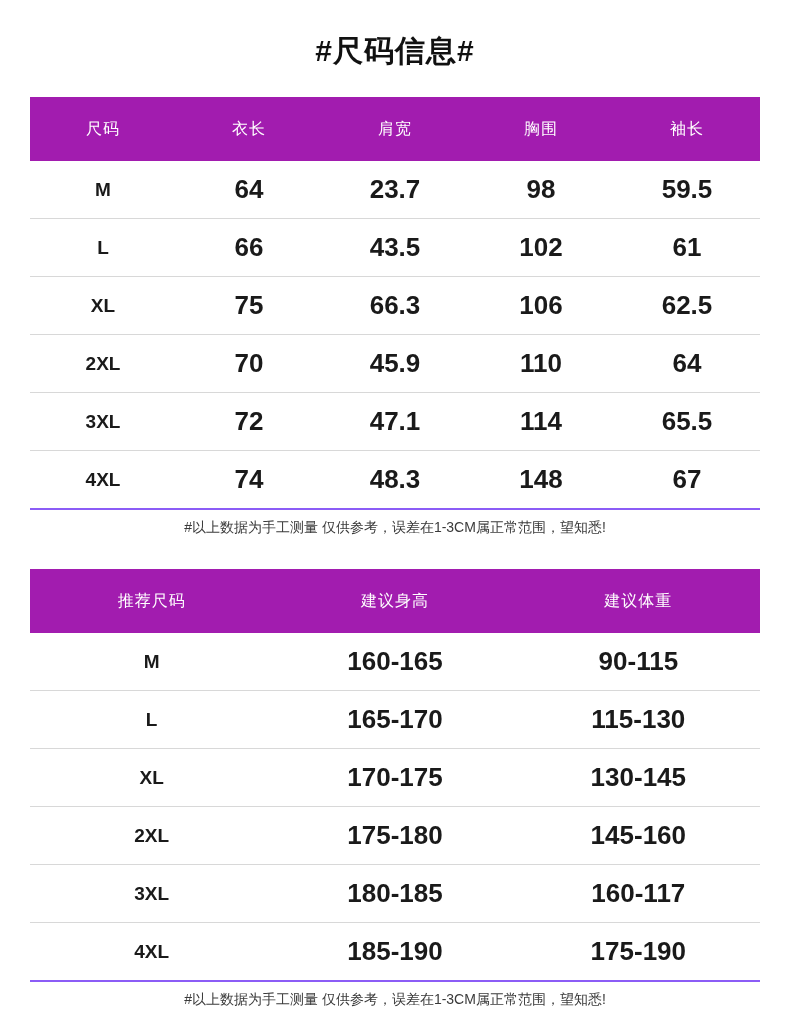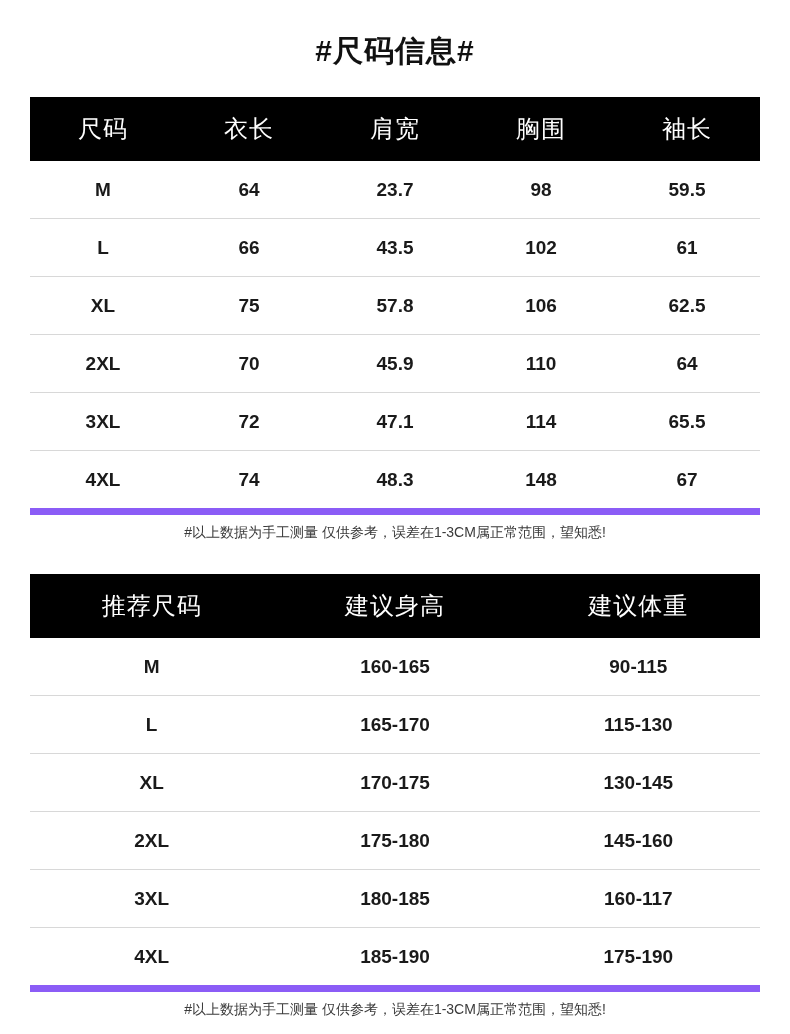--- a/index.html
+++ b/index.html
@@ -37,40 +37,40 @@
   }
   .table-wrap.first { margin-top: 28px; }
   .table-wrap.second { margin-top: 0px; }
 
   table.size-table {
     width: 730px;
     border-collapse: collapse;
     table-layout: fixed;
   }
   table.size-table thead th {
-    background: #000000;
+    background: #a21caf;
     color: #ffffff;
-    font-size: 24px;
+    font-size: 16px;
     font-weight: normal;
     height: 62px;
     vertical-align: middle;
     letter-spacing: 1px;
   }
   table.size-table tbody td {
     height: 55px;
     text-align: center;
     vertical-align: middle;
-    font-size: 19px;
+    font-size: 26px;
     font-weight: bold;
     color: #1a1a1a;
     border-bottom: 1px solid #d8d8d8;
     background: #ffffff;
   }
   table.size-table tbody tr:last-child td {
-    border-bottom: 7px solid #8b5cf6;
+    border-bottom: 2px solid #8b5cf6;
   }
   table.size-table tbody td.first-col {
     font-size: 19px;
   }
 
   .note {
     text-align: center;
     font-size: 14px;
     color: #3a3a3a;
     margin-top: 9px;
@@ -110,21 +110,21 @@
         <tr>
           <td class="first-col">L</td>
           <td>66</td>
           <td>43.5</td>
           <td>102</td>
           <td>61</td>
         </tr>
         <tr>
           <td class="first-col">XL</td>
           <td>75</td>
-          <td>57.8</td>
+          <td>66.3</td>
           <td>106</td>
           <td>62.5</td>
         </tr>
         <tr>
           <td class="first-col">2XL</td>
           <td>70</td>
           <td>45.9</td>
           <td>110</td>
           <td>64</td>
         </tr>

